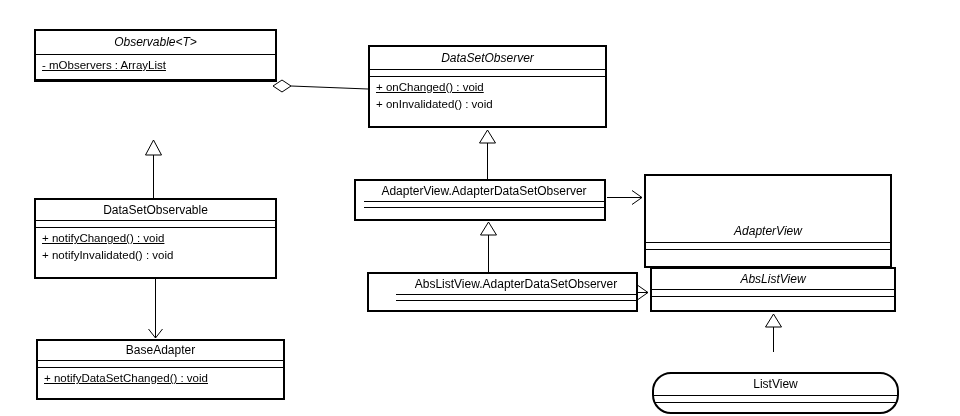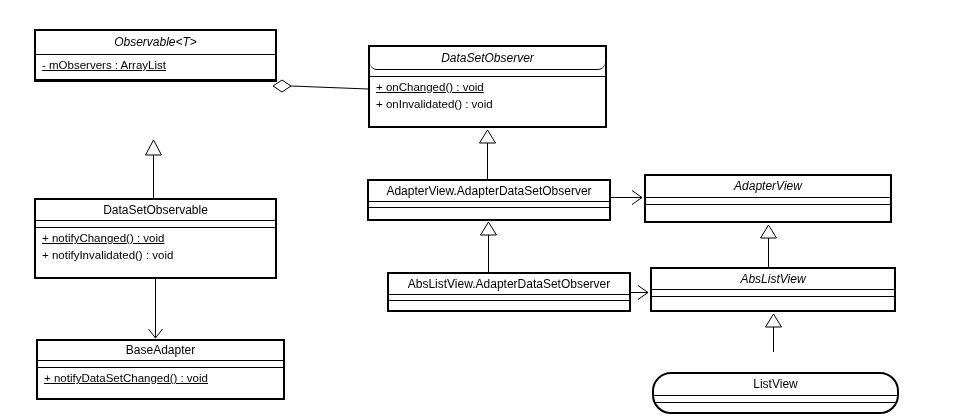--- a/index.html
+++ b/index.html
@@ -100,21 +100,21 @@
   </svg>
 
   <div class="uml-class abstract" style="left:34px;top:29px;width:239px;">
     <div class="uml-title" style="height:23px;line-height:23px;">Observable&lt;T&gt;</div>
     <div class="uml-sec" style="height:24px;">
       <div class="uml-line pad-top">- mObservers : ArrayList</div>
     </div>
   </div>
 
   <div class="uml-class abstract" style="left:368px;top:45px;width:235px;">
-    <div class="uml-title" style="height:22px;line-height:22px;border-radius:7px;">DataSetObserver</div>
+    <div class="uml-title" style="height:22px;line-height:22px;">DataSetObserver</div>
     <div class="uml-sec" style="height:6px;"></div>
     <div class="uml-sec last" style="height:49px;">
       <div class="uml-line pad-top">+ onChanged() : void</div>
       <div class="uml-line">+ onInvalidated() : void</div>
     </div>
   </div>
 
   <div class="uml-class" style="left:34px;top:198px;width:239px;">
     <div class="uml-title" style="height:20px;line-height:20px;">DataSetObservable</div>
     <div class="uml-sec" style="height:6px;"></div>
@@ -125,33 +125,33 @@
   </div>
 
   <div class="uml-class" style="left:36px;top:339px;width:245px;">
     <div class="uml-title" style="height:19px;line-height:19px;">BaseAdapter</div>
     <div class="uml-sec" style="height:6px;"></div>
     <div class="uml-sec last" style="height:30px;">
       <div class="uml-line pad-top">+ notifyDataSetChanged() : void</div>
     </div>
   </div>
 
-  <div class="uml-class" style="left:367px;top:179px;width:240px;">
+  <div class="uml-class" style="left:354px;top:179px;width:240px;padding-left:8px;">
     <div class="uml-title" style="height:20px;line-height:20px;">AdapterView.AdapterDataSetObserver</div>
     <div class="uml-sec" style="height:5px;"></div>
     <div class="uml-sec last" style="height:11px;"></div>
   </div>
 
   <div class="uml-class abstract" style="left:644px;top:174px;width:244px;">
-    <div class="uml-title" style="height:21px;line-height:21px;">AdapterView</div>
+    <div class="uml-title" style="height:21px;line-height:21px;margin-top:45px;">AdapterView</div>
     <div class="uml-sec" style="height:6px;"></div>
     <div class="uml-sec last" style="height:16px;"></div>
   </div>
 
-  <div class="uml-class" style="left:387px;top:272px;width:240px;">
+  <div class="uml-class" style="left:367px;top:272px;width:240px;padding-left:27px;">
     <div class="uml-title" style="height:20px;line-height:20px;">AbsListView.AdapterDataSetObserver</div>
     <div class="uml-sec" style="height:5px;"></div>
     <div class="uml-sec last" style="height:9px;"></div>
   </div>
 
   <div class="uml-class abstract" style="left:650px;top:267px;width:242px;">
     <div class="uml-title" style="height:20px;line-height:20px;">AbsListView</div>
     <div class="uml-sec" style="height:6px;"></div>
     <div class="uml-sec last" style="height:13px;"></div>
   </div>

